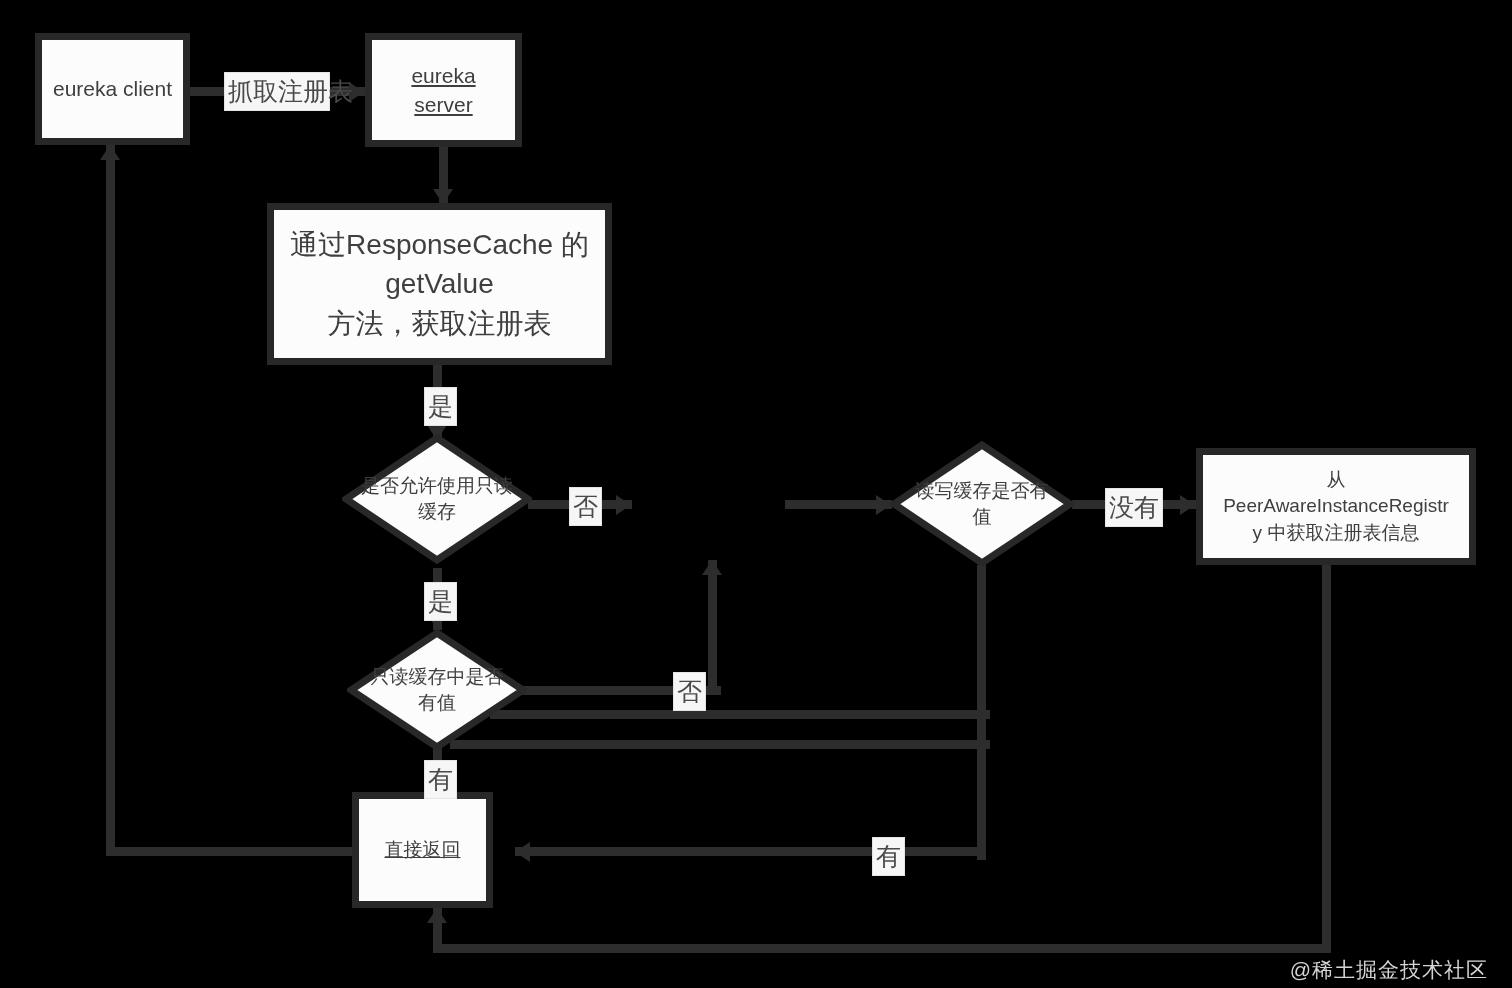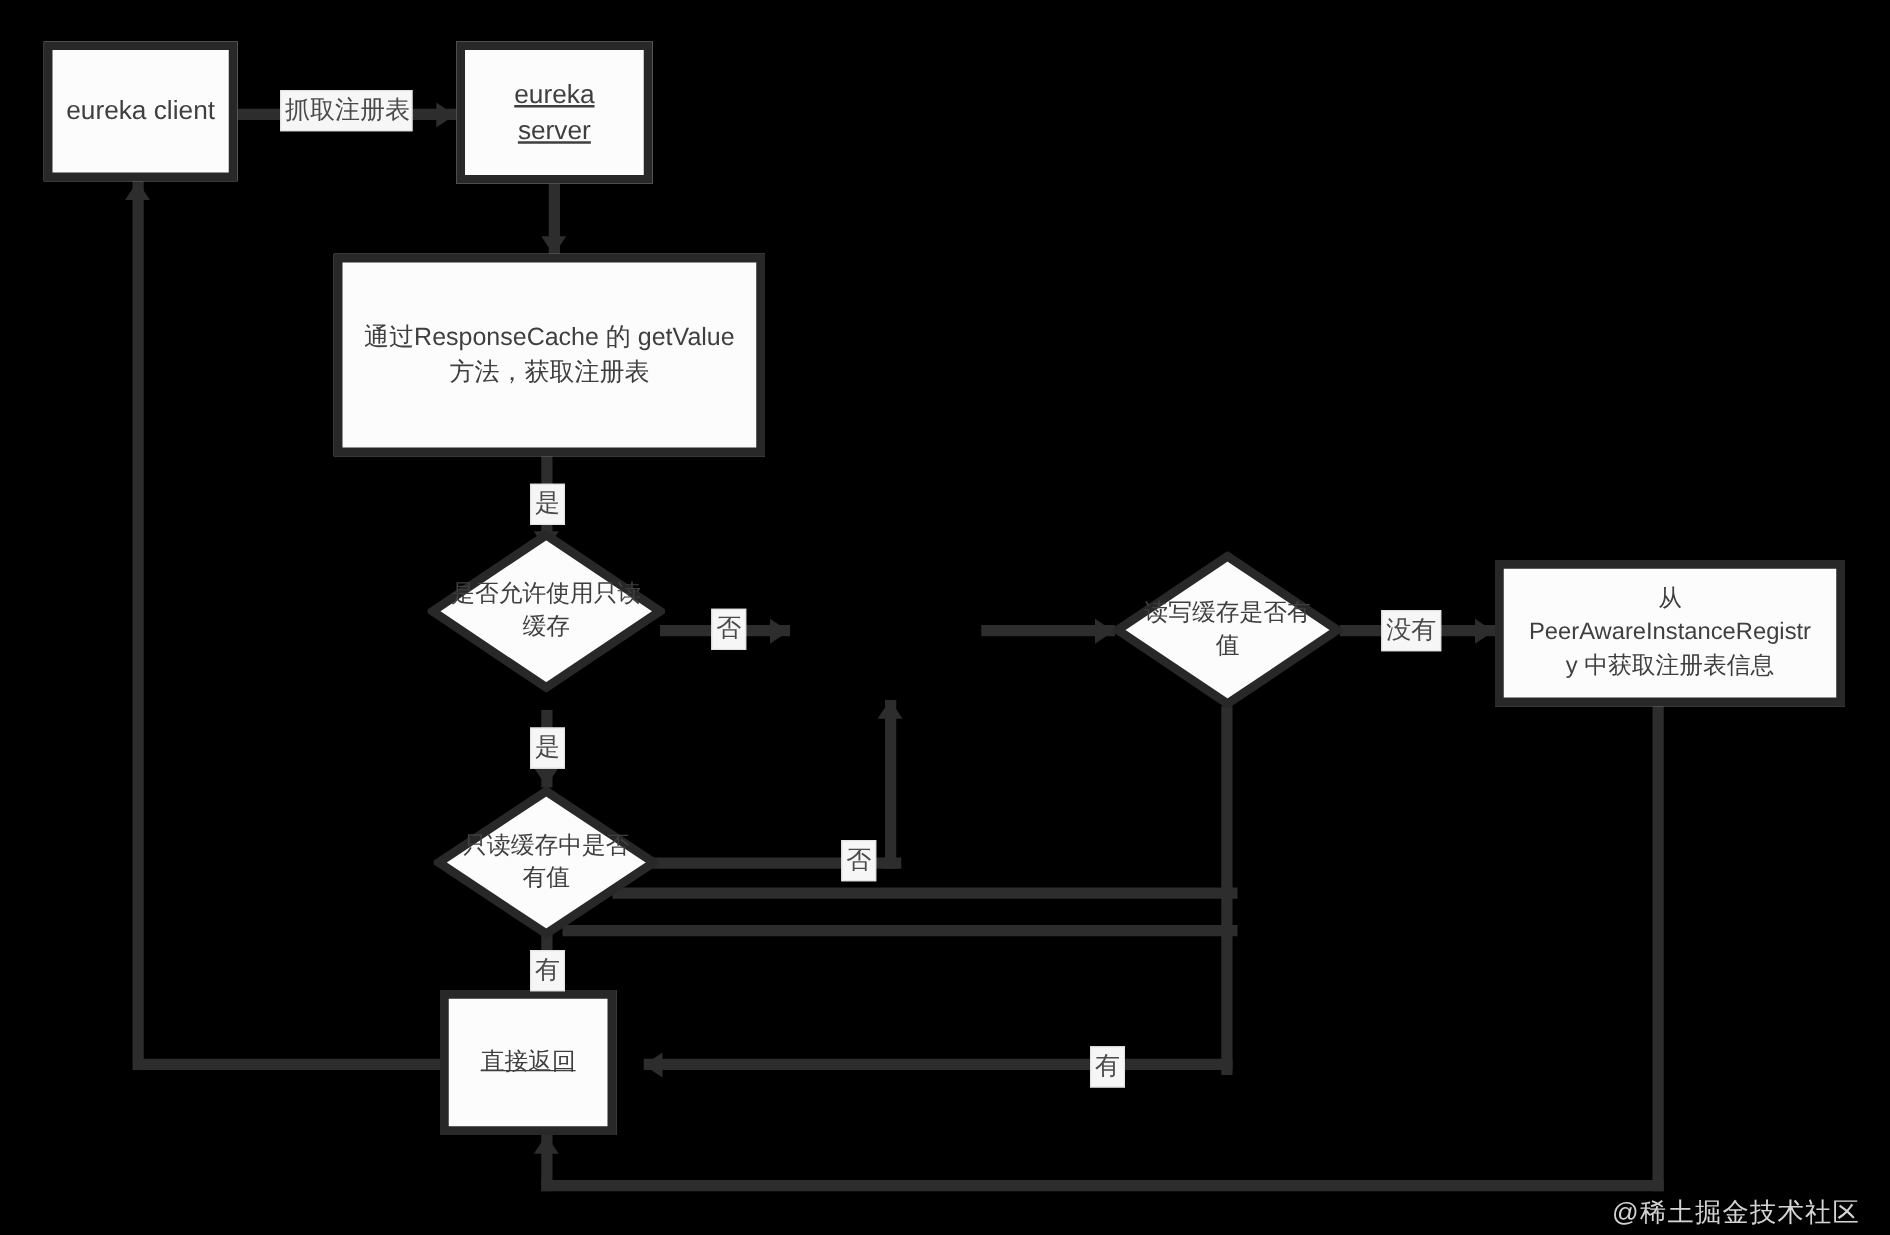--- a/index.html
+++ b/index.html
@@ -47,37 +47,37 @@
     display:flex;align-items:center;justify-content:center;
     text-align:center;color:var(--boxtext);
     white-space:pre-line;line-height:1.35;z-index:4;
   }
 
   
   .elabel{
     position:absolute;z-index:5;
     background:var(--labelbg);
     color:var(--labeltext);
-    font-size:20px;line-height:1.25;
+    font-size:25px;line-height:1.25;
     padding:3px 3px;
     text-align:left;
     white-space:nowrap;
     border:1px solid #e4e4e4;
   }
 
   .watermark{
     position:absolute;z-index:6;
     right:24px;bottom:4px;
     color:var(--watermark);
     font-size:21px;
     letter-spacing:1px;
   }
 
   .f21{font-size:21px;}
-  .f20{font-size:20px;}
+  .f20{font-size:28px;}
   .f19{font-size:19px;}
 </style>
 </head>
 <body>
 
 <div class="canvas">
 
   <div class="line" style="left:190px;top:87px;width:175px;height:9px;"></div>
   <div class="line" style="left:439px;top:147px;width:9px;height:56px;"></div>
   <div class="line" style="left:433px;top:365px;width:9px;height:75px;"></div>
@@ -118,21 +118,21 @@
   <div class="node f20" style="left:267px;top:203px;width:345px;height:162px;">通过ResponseCache 的 getValue
 方法，获取注册表</div>
 
 
   <div class="node f19" style="left:1196px;top:448px;width:280px;height:117px;">从
 PeerAwareInstanceRegistr
 y 中获取注册表信息</div>
 
   <div class="node f19" style="left:352px;top:792px;width:141px;height:116px;text-decoration:underline;">直接返回</div>
 
-  <div class="diamond" style="left:342px;top:424px;width:190px;height:130px;">
+  <div class="diamond" style="left:342px;top:434px;width:190px;height:130px;">
     <svg viewBox="0 0 190 130">
       <polygon points="95,4 186,65 95,126 4,65" fill="#fcfcfc" stroke="#282828" stroke-width="7"></polygon>
     </svg>
     <div class="dtext f19">是否允许使用只读
 缓存</div>
   </div>
 
   <div class="diamond" style="left:347px;top:629px;width:180px;height:122px;">
     <svg viewBox="0 0 180 122">
       <polygon points="90,4 176,61 90,118 4,61" fill="#fcfcfc" stroke="#282828" stroke-width="7"></polygon>

